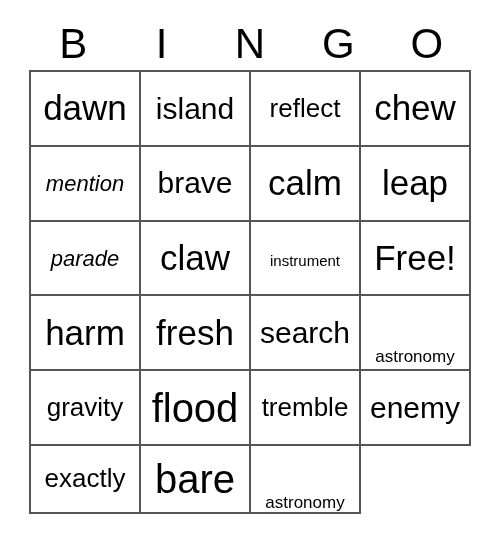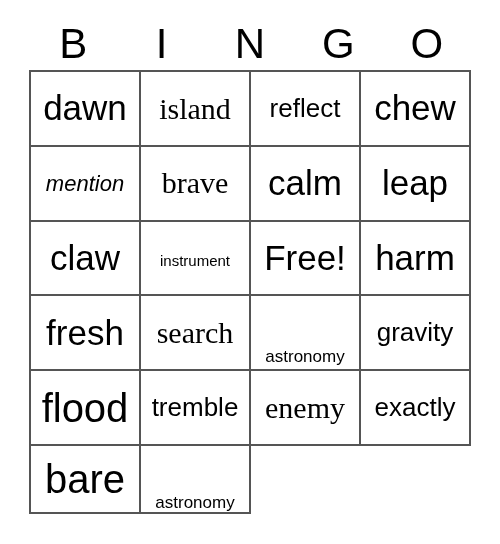--- a/index.html
+++ b/index.html
@@ -71,21 +71,21 @@
     display: block;
     text-align: center;
     line-height: 1.05;
     white-space: nowrap;
     color: #000000;
   }
 
   
   .fs-xl   { font-size: 40px; }
   .fs-lg   { font-size: 35px; }
-  .fs-md   { font-size: 30px; font-family: Liberation Serif, serif; }
+  .fs-md   { font-size: 30px; }
   .fs-sm   { font-size: 26px; }
   .fs-xs   { font-size: 22px; font-style: italic; }
   .fs-xxs  { font-size: 17px; margin-top: 48px; }
   .fs-tiny { font-size: 15px; margin-top: 6px; }
 </style>
 </head>
 <body>
 
 <div id="bingo-card">
 
@@ -116,20 +116,23 @@
       </div>
 
     <div class="bingo-cell">
         <span class="cell-text fs-md">brave</span>
       </div>
     <div class="bingo-cell">
         <span class="cell-text fs-lg">calm</span>
       </div>
     <div class="bingo-cell">
         <span class="cell-text fs-lg">leap</span>
+      </div>
+    <div class="bingo-cell">
+        <span class="cell-text fs-xs">parade</span>
       </div>
     <div class="bingo-cell">
         <span class="cell-text fs-lg">claw</span>
       </div>
 
     <div class="bingo-cell">
         <span class="cell-text fs-tiny">instrument</span>
       </div>
     <div class="bingo-cell">
         <span class="cell-text fs-lg">Free!</span>

